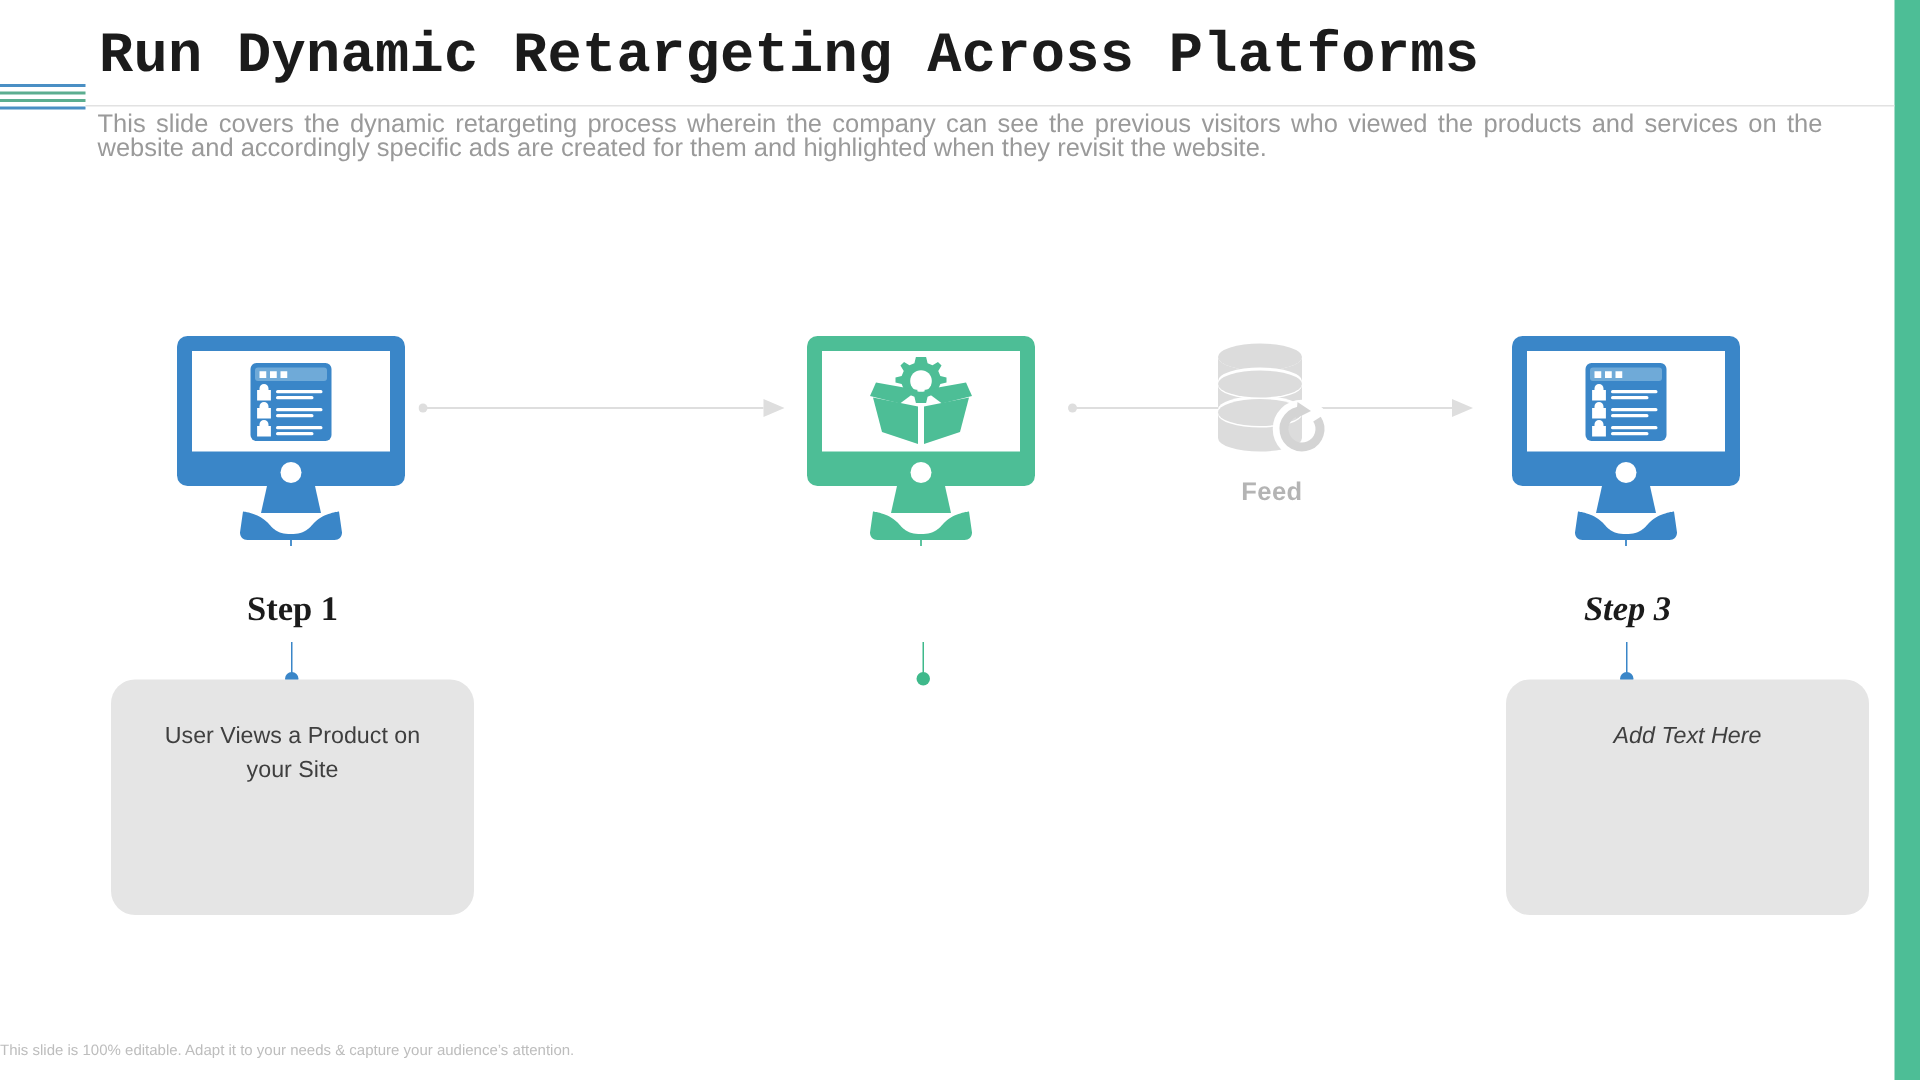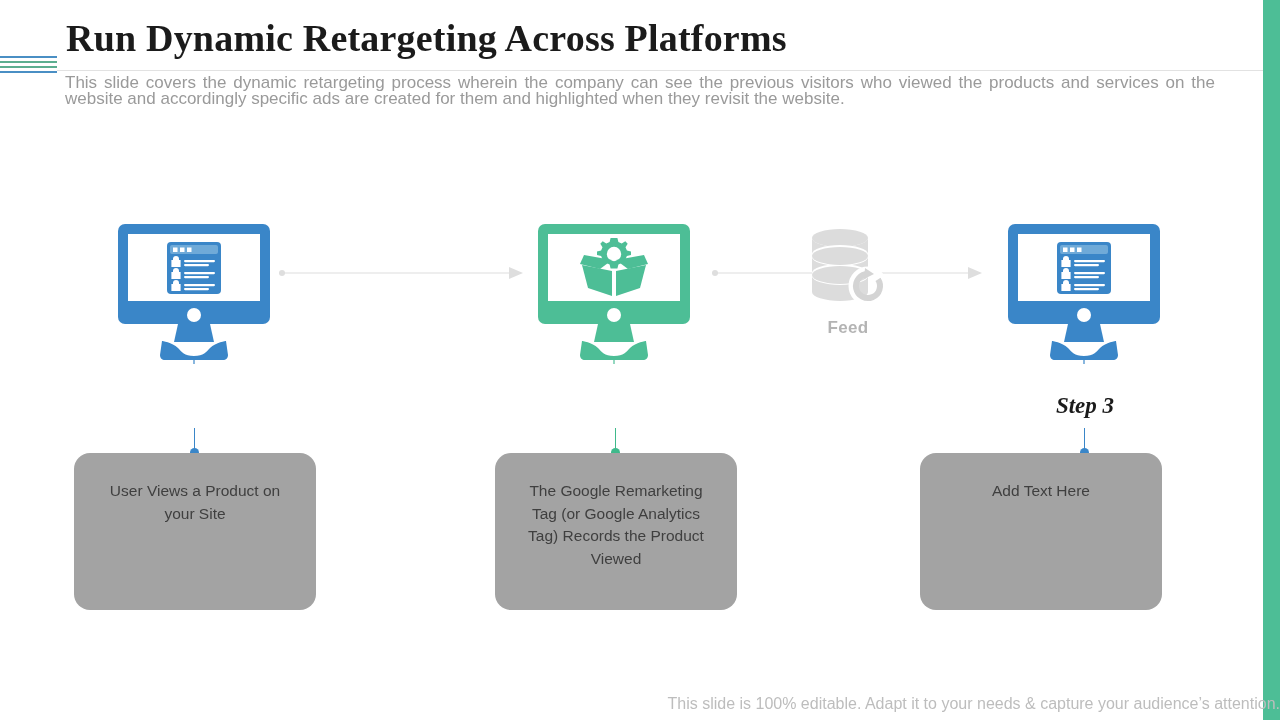--- a/index.html
+++ b/index.html
@@ -23,21 +23,21 @@
     width: 17px;
     height: 720px;
     background: #4DBE96;
   }
 
   
   .title {
     position: absolute;
     left: 66px;
     top: 16px;
-    font-family: Liberation Serif, serif;
+    font-family: Liberation Mono, monospace;
     font-size: 38px;
     font-weight: bold;
     color: #1b1b1b;
     letter-spacing: 0.2px;
     white-space: nowrap;
   }
   .accent-lines {
     position: absolute;
     left: 0;
     top: 56px;
@@ -160,46 +160,46 @@
   .stem-dot.s1 { left: 190px; background: #3a86c8; }
   .stem-dot.s2 { left: 611px; background: #3fb98b; }
   .stem-dot.s3 { left: 1080px; background: #3a86c8; }
 
   
   .card {
     position: absolute;
     top: 453px;
     width: 242px;
     height: 157px;
-    background: #a3a3a3;
+    background: #e5e5e5;
     border-radius: 16px;
   }
   .card.c1 { left: 74px; }
   .card.c2 { left: 495px; }
-  .card.c3 { left: 920px; }
+  .card.c3 { left: 1004px; font-style: italic; }
 
   .card-text {
     position: absolute;
     left: 20px;
     right: 20px;
     top: 27px;
     text-align: center;
     font-size: 15.5px;
     line-height: 22.5px;
     color: #3f3f3f;
   }
 
   
   .footer {
     position: absolute;
     left: 0;
     right: 0;
     top: 695px;
-    text-align: right;
-    font-size: 16px;
+    text-align: left;
+    font-size: 10px;
     color: #bdbdbd;
   }
 </style>
 </head>
 <body>
 
 <div class="edge-bar"></div>
 
 <div class="title">Run Dynamic Retargeting Across Platforms</div>
 
@@ -344,35 +344,33 @@
 
       <g>
         <circle cx="62" cy="58" r="15" fill="none" stroke="#FFFFFF" stroke-width="9"></circle>
         <path d="M62,46 a12,12 0 1 0 10,5.4" fill="none" stroke="#D4D4D4" stroke-width="6" stroke-linecap="butt"></path>
         <polygon points="59,40 68,46 58,51" fill="#D4D4D4"></polygon>
       </g>
     </svg>
   </div>
   <div class="feed-label">Feed</div>
 
+  <div class="step-label s1">Step 1</div>
   <div class="step-label s3">Step 3</div>
 
   <div class="stem s1"></div>
   <div class="stem s2"></div>
   <div class="stem s3"></div>
 
   <div class="stem-dot s1"></div>
   <div class="stem-dot s2"></div>
   <div class="stem-dot s3"></div>
 
   <div class="card c1">
     <div class="card-text">User Views a Product on your Site</div>
   </div>
-  <div class="card c2">
-    <div class="card-text">The Google Remarketing Tag (or Google Analytics Tag) Records the Product Viewed</div>
-  </div>
   <div class="card c3">
     <div class="card-text">Add Text Here</div>
   </div>
 
 </div>
 
 <div class="footer">This slide is 100% editable. Adapt it to your needs &amp; capture your audience’s attention.</div>
 
 </body></html>

